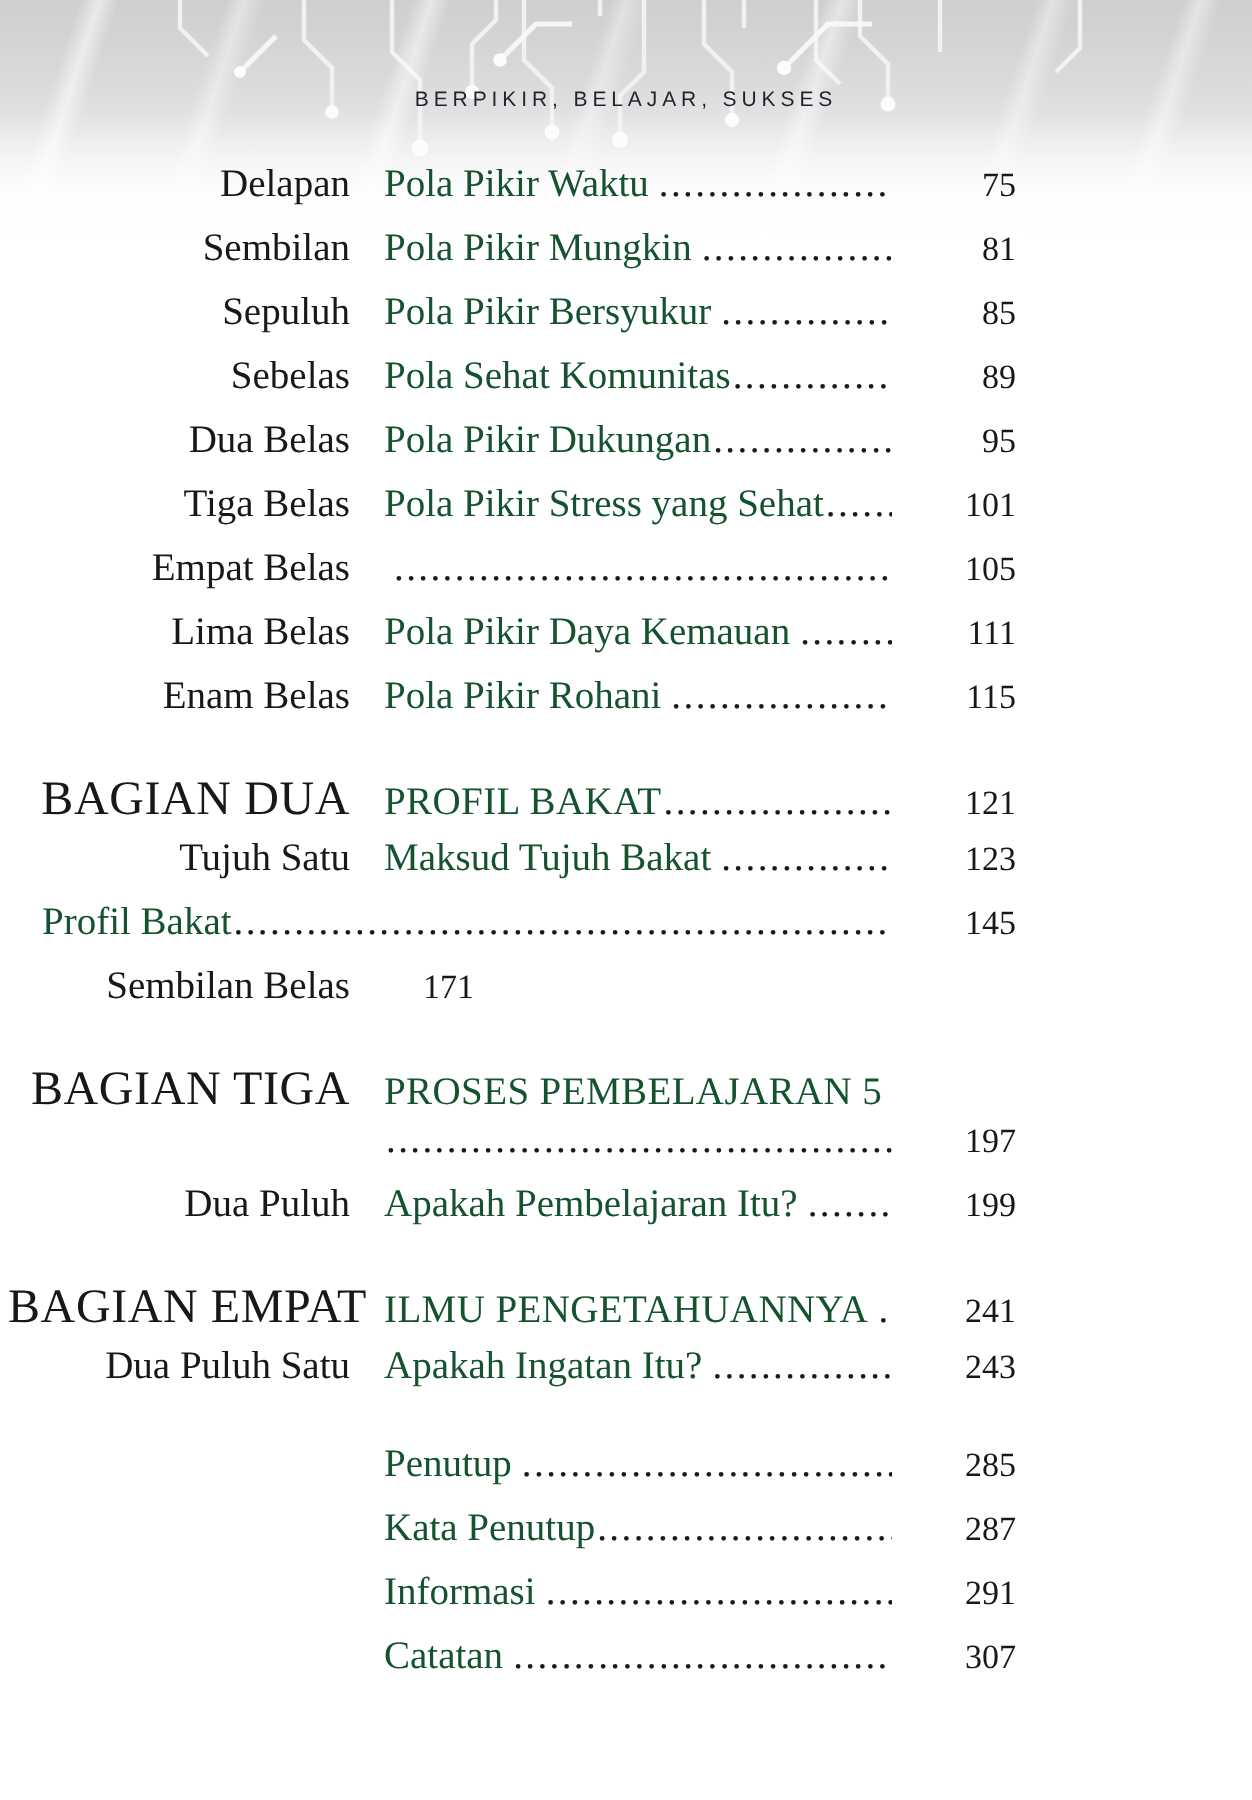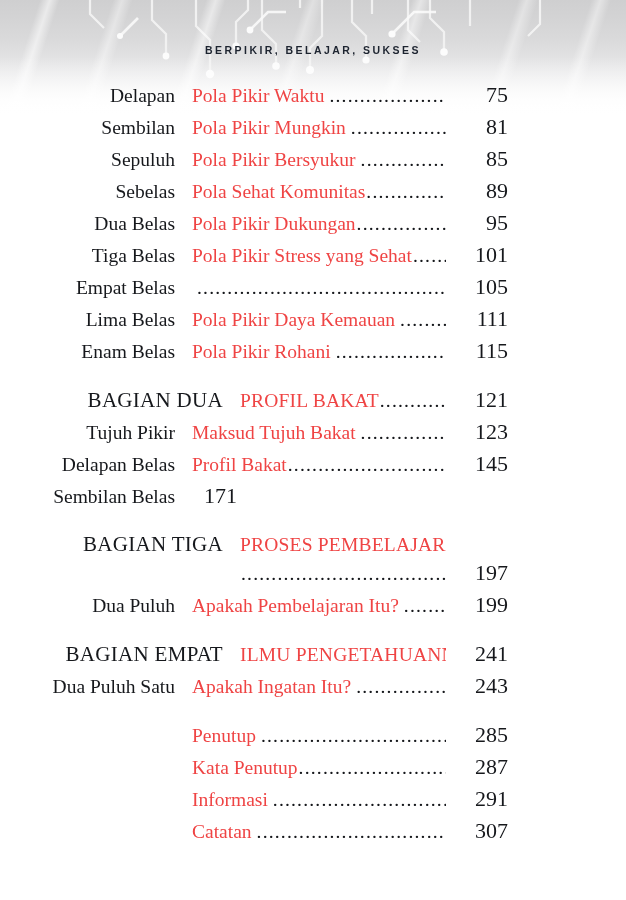--- a/index.html
+++ b/index.html
@@ -70,21 +70,21 @@
     pointer-events: none;
   }
   .running-title {
     position: absolute;
     left: 0;
     top: 44px;
     width: 626px;
     text-align: center;
     font-family: "Liberation Sans", "DejaVu Sans", sans-serif;
     font-size: 10.5px;
-    font-weight: bold;
+    font-weight: normal;
     letter-spacing: 2.45px;
     color: #1d2430;
     white-space: nowrap;
   }
 
   
   .toc {
     position: absolute;
     left: 4px;
     top: 82px;
@@ -102,35 +102,34 @@
 
   .col-chapter {
     width: 171px;
     flex: 0 0 171px;
     text-align: right;
     font-size: 19.5px;
     color: #16181c;
     white-space: nowrap;
   }
   .col-chapter.part {
-    font-size: 21px;
+    font-size: 24px;
     letter-spacing: .3px;
-    margin-left: 48px;
   }
   .col-chapter.wide { width: 171px; }
 
   .col-title {
     flex: 1 1 auto;
     margin-left: 17px;
     position: relative;
     display: flex;
     align-items: flex-start;
     overflow: hidden;
     font-size: 19.5px;
-    color: #ef4444;
+    color: #14532d;
     white-space: nowrap;
   }
   .col-title.part { letter-spacing: .2px; }
   .title-text { flex: 0 0 auto; }
   .leader {
     flex: 1 1 auto;
     overflow: hidden;
     white-space: nowrap;
     color: #16181c;
     font-size: 19.5px;
@@ -141,21 +140,21 @@
     content: "........................................................................................................";
   }
   .leader.none::before { content: ""; }
   .leader.gap { margin-left: 5px; }
 
   .col-page {
     width: 62px;
     flex: 0 0 62px;
     text-align: right;
     padding-right: 78px;
-    font-size: 22px;
+    font-size: 17px;
     color: #16181c;
     font-variant-numeric: oldstyle-nums;
     font-feature-settings: "onum" 1;
     white-space: nowrap;
   }
   .col-page.empty { visibility: hidden; }
 </style>
 </head>
 <body>
 
@@ -281,29 +280,28 @@
     <div class="toc-group">
       <div class="toc-row">
         <div class="col-chapter part">BAGIAN DUA</div>
         <div class="col-title part">
           <span class="title-text">PROFIL BAKAT</span>
           <span class="leader"></span>
         </div>
         <div class="col-page">121</div>
       </div>
       <div class="toc-row">
-        <div class="col-chapter">Tujuh Pikir</div>
+        <div class="col-chapter">Tujuh Satu</div>
         <div class="col-title">
           <span class="title-text">Maksud Tujuh Bakat</span>
           <span class="leader gap"></span>
         </div>
         <div class="col-page">123</div>
       </div>
       <div class="toc-row">
-        <div class="col-chapter">Delapan Belas</div>
         <div class="col-title">
           <span class="title-text">Profil Bakat</span>
           <span class="leader"></span>
         </div>
         <div class="col-page">145</div>
       </div>
       <div class="toc-row">
         <div class="col-chapter">Sembilan Belas</div>
         <div class="col-page">171</div>
       </div>

